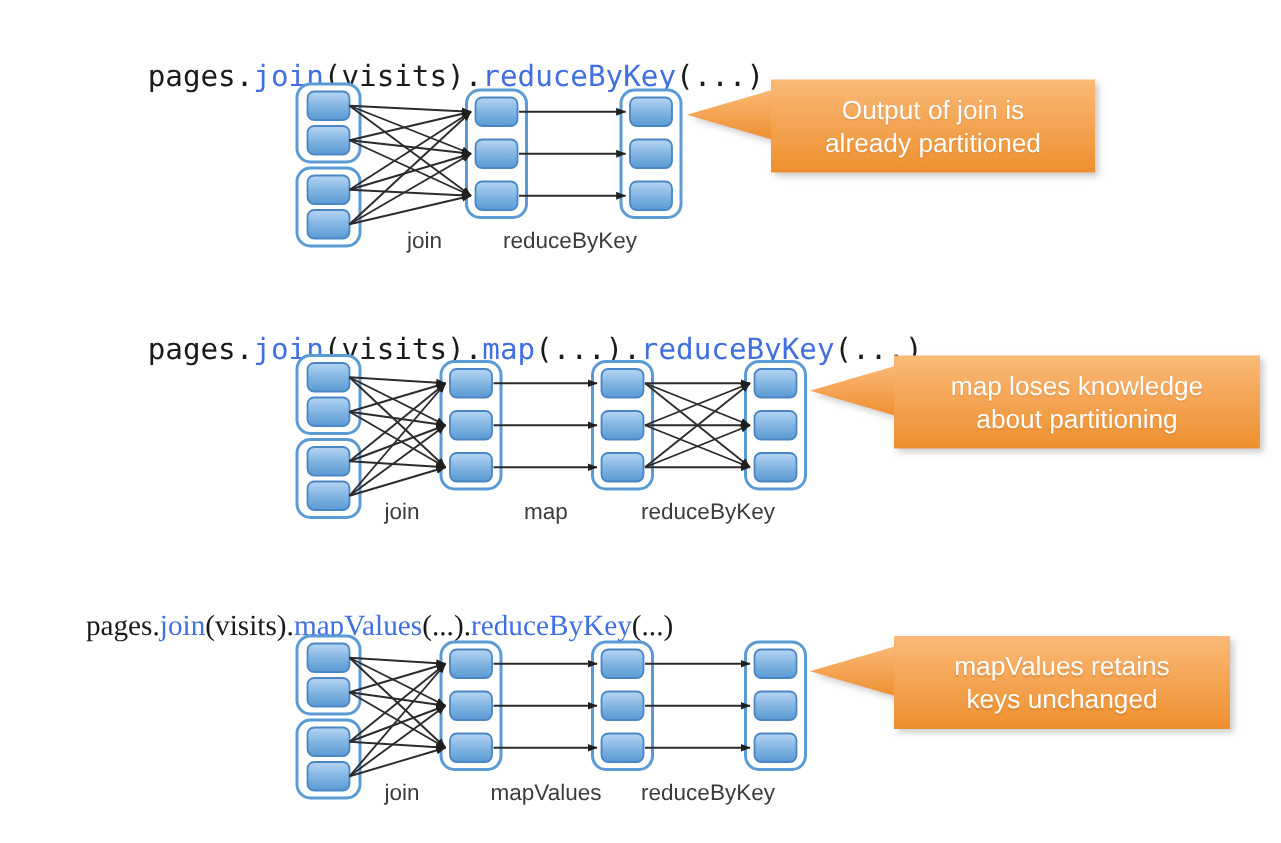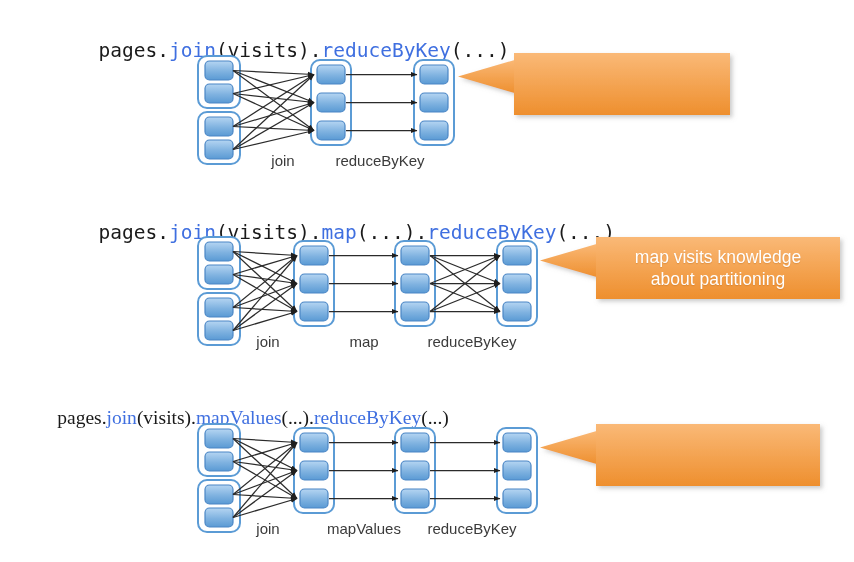--- a/index.html
+++ b/index.html
@@ -148,20 +148,22 @@
           </linearGradient>
           <filter id="cs1" x="-12%" y="-12%" width="130%" height="140%">
             <feDropShadow dx="2.5" dy="2.5" stdDeviation="2.2" flood-color="#9a9a9a" flood-opacity="0.5"></feDropShadow>
           </filter>
         </defs>
         <g filter="url(#cs1)">
           <path d="M0,24.5 L60,7 L60,42 z" fill="url(#cg1)"></path>
           <rect x="56" y="1" width="216" height="62" fill="url(#cg1)"></rect>
         </g>
       </svg>
+      <div class="callout-text" style="padding-left:56px; box-sizing:border-box; top:32px;">Output of join is
+already partitioned</div>
     </div>
   </div>
 
   <div class="section" style="top:188px;">
     <div class="code-line" style="top:10px;text-align:right;">
       <span class="p">pages.</span><span class="m">join</span><span class="p">(visits).</span><span class="m">map</span><span class="p">(...).</span><span class="m">reduceByKey</span><span class="p">(...)</span>
     </div>
 
     <div class="diagram" style="top:43px; left:0px;">
       <svg width="854" height="125" viewBox="0 0 854 125" xmlns="http://www.w3.org/2000/svg" aria-hidden="true">
@@ -246,21 +248,21 @@
           </linearGradient>
           <filter id="cs2" x="-12%" y="-12%" width="130%" height="140%">
             <feDropShadow dx="2.5" dy="2.5" stdDeviation="2.2" flood-color="#9a9a9a" flood-opacity="0.5"></feDropShadow>
           </filter>
         </defs>
         <g filter="url(#cs2)">
           <path d="M0,24.5 L60,7 L60,42 z" fill="url(#cg2)"></path>
           <rect x="56" y="1" width="244" height="62" fill="url(#cg2)"></rect>
         </g>
       </svg>
-      <div class="callout-text" style="padding-left:56px; box-sizing:border-box; top:32px;">map visits knowledge
+      <div class="callout-text" style="padding-left:56px; box-sizing:border-box; top:32px;">map loses knowledge
 about partitioning</div>
     </div>
   </div>
 
   <div class="section" style="top:375px;">
     <div class="code-line" style="top:10px;font-family:Liberation Serif, serif;">
       <span class="p">pages.</span><span class="m">join</span><span class="p">(visits).</span><span class="m">mapValues</span><span class="p">(...).</span><span class="m">reduceByKey</span><span class="p">(...)</span>
     </div>
 
     <div class="diagram" style="top:43px; left:0px;">
@@ -340,16 +342,18 @@
           </linearGradient>
           <filter id="cs3" x="-12%" y="-12%" width="130%" height="140%">
             <feDropShadow dx="2.5" dy="2.5" stdDeviation="2.2" flood-color="#9a9a9a" flood-opacity="0.5"></feDropShadow>
           </filter>
         </defs>
         <g filter="url(#cs3)">
           <path d="M0,24.5 L60,7 L60,42 z" fill="url(#cg3)"></path>
           <rect x="56" y="1" width="224" height="62" fill="url(#cg3)"></rect>
         </g>
       </svg>
+      <div class="callout-text" style="padding-left:56px; box-sizing:border-box; top:32px;">mapValues retains
+keys unchanged</div>
     </div>
   </div>
 
 </div>
 
 </body></html>

